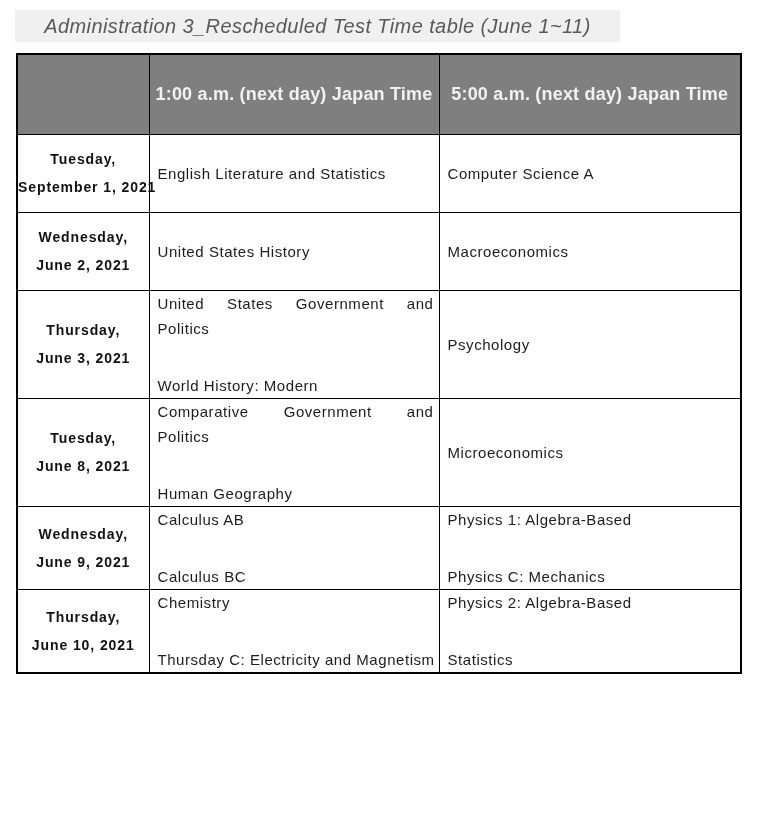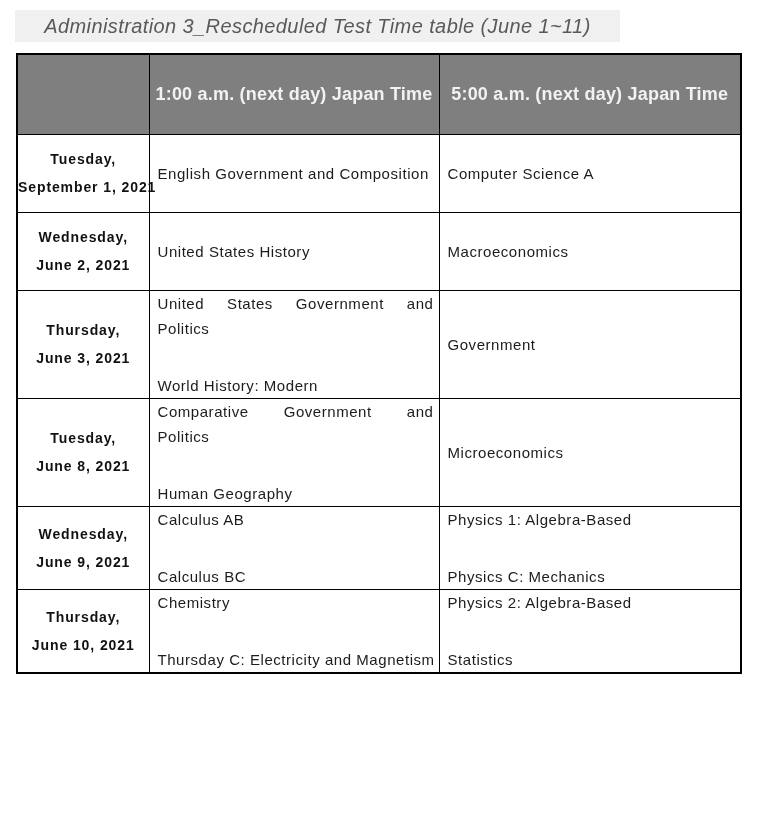--- a/index.html
+++ b/index.html
@@ -87,21 +87,21 @@
     </tr>
   </thead>
   <tbody>
       <tr style="height: 78px;">
         <td class="date">
           <div class="line">Tuesday,</div>
           <div class="line">September 1, 2021</div>
         </td>
         <td class="subj">
           <div class="subject">
-            <div class="line">English Government and Composition</div>
+            <div class="line">English Literature and Statistics</div>
           </div>
         </td>
         <td class="subj">
           <div class="subject">
             <div class="line">Computer Science A</div>
           </div>
         </td>
       </tr>
       <tr style="height: 78px;">
         <td class="date">
@@ -128,21 +128,21 @@
           <div class="subject">
             <div class="line jline">United States Government and</div>
             <div class="line">Politics</div>
           </div>
           <div class="subject">
             <div class="line">World History: Modern</div>
           </div>
         </td>
         <td class="subj">
           <div class="subject">
-            <div class="line">Government</div>
+            <div class="line">Psychology</div>
           </div>
         </td>
       </tr>
       <tr style="height: 100px;">
         <td class="date">
           <div class="line">Tuesday,</div>
           <div class="line">June 8, 2021</div>
         </td>
         <td class="subj">
           <div class="subject">

